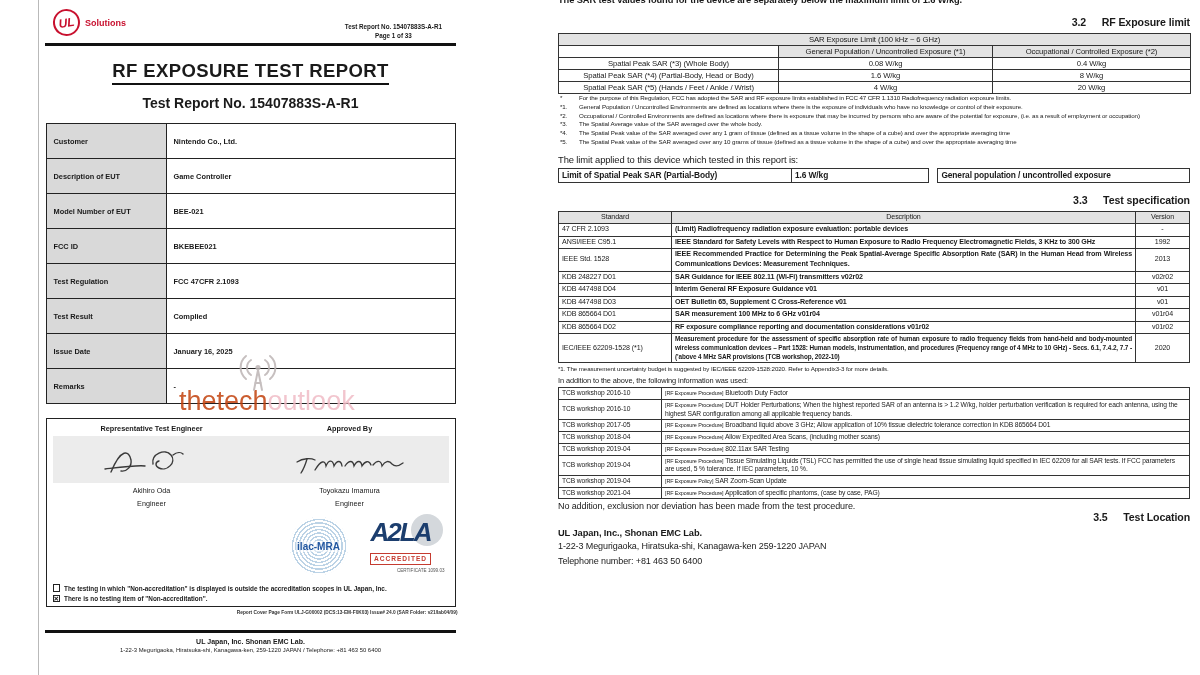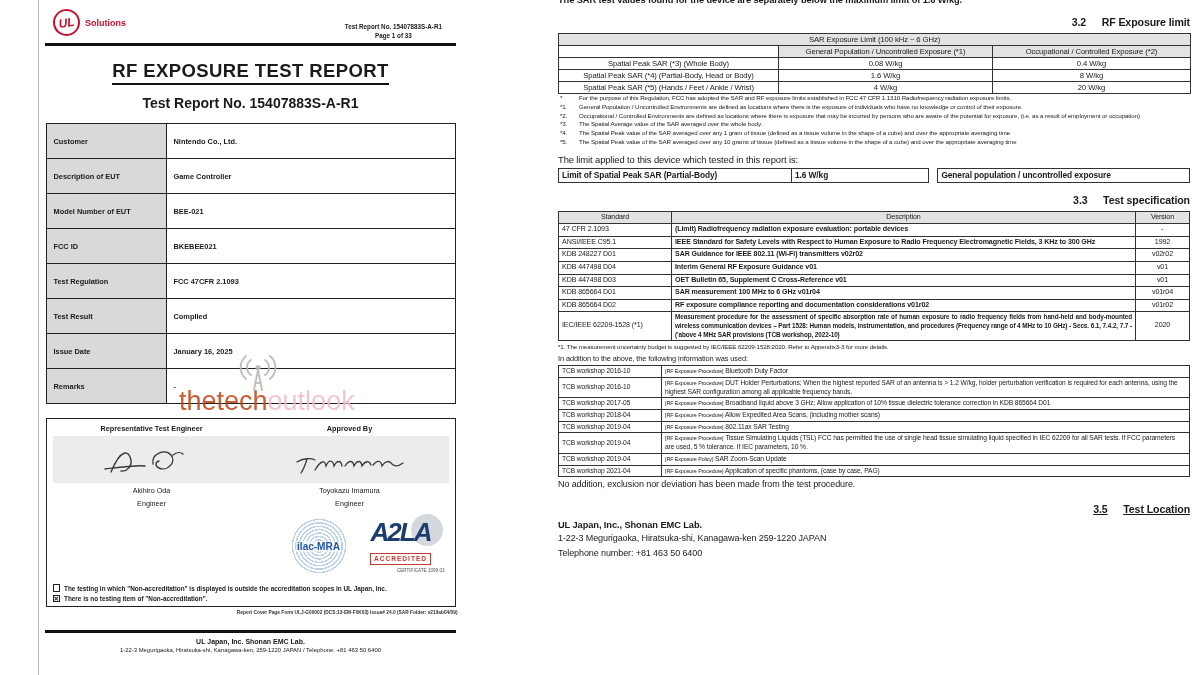--- a/index.html
+++ b/index.html
@@ -335,20 +335,25 @@
       <td class="spec-std">47 CFR 2.1093</td>
       <td class="spec-desc">(Limit) Radiofrequency radiation exposure evaluation: portable devices</td>
       <td class="spec-ver">-</td>
     </tr>
     <tr>
       <td class="spec-std">ANSI/IEEE C95.1</td>
       <td class="spec-desc">IEEE Standard for Safety Levels with Respect to Human Exposure to Radio Frequency Electromagnetic Fields, 3 KHz to 300 GHz</td>
       <td class="spec-ver">1992</td>
     </tr>
     <tr>
+      <td class="spec-std">IEEE Std. 1528</td>
+      <td class="spec-desc">IEEE Recommended Practice for Determining the Peak Spatial-Average Specific Absorption Rate (SAR) in the Human Head from Wireless Communications Devices: Measurement Techniques.</td>
+      <td class="spec-ver">2013</td>
+    </tr>
+    <tr>
       <td class="spec-std">KDB 248227 D01</td>
       <td class="spec-desc">SAR Guidance for IEEE 802.11 (Wi-Fi) transmitters v02r02</td>
       <td class="spec-ver">v02r02</td>
     </tr>
     <tr>
       <td class="spec-std">KDB 447498 D04</td>
       <td class="spec-desc">Interim General RF Exposure Guidance v01</td>
       <td class="spec-ver">v01</td>
     </tr>
     <tr>
@@ -413,20 +418,20 @@
     </tr>
     <tr>
       <td class="tcb-date">TCB workshop 2021-04</td>
       <td><span class="tcb-tag">[RF Exposure Procedure]</span> <span>Application of specific phantoms, (case by case, PAG)</span></td>
     </tr>
   </tbody>
     </table>
 
   <div class="r-body">No addition, exclusion nor deviation has been made from the test procedure.</div>
 
-  <div class="r-h" style="margin-top:14px;text-decoration:underline;">
+  <div class="r-h" style="margin-top:0;">
     <span class="num">3.5</span>
     <span>Test Location</span>
   </div>
   <div class="r-lab">UL Japan, Inc., Shonan EMC Lab.</div>
   <div class="r-addr">1-22-3 Megurigaoka, Hiratsuka-shi, Kanagawa-ken 259-1220   JAPAN</div>
   <div class="r-addr">Telephone number: +81 463 50 6400</div>
 </div>
 
 </body></html>

